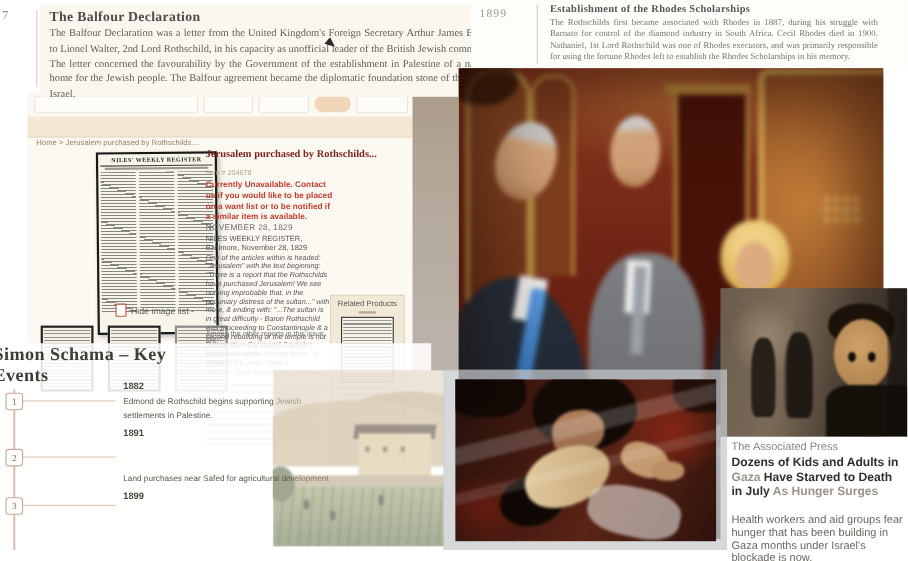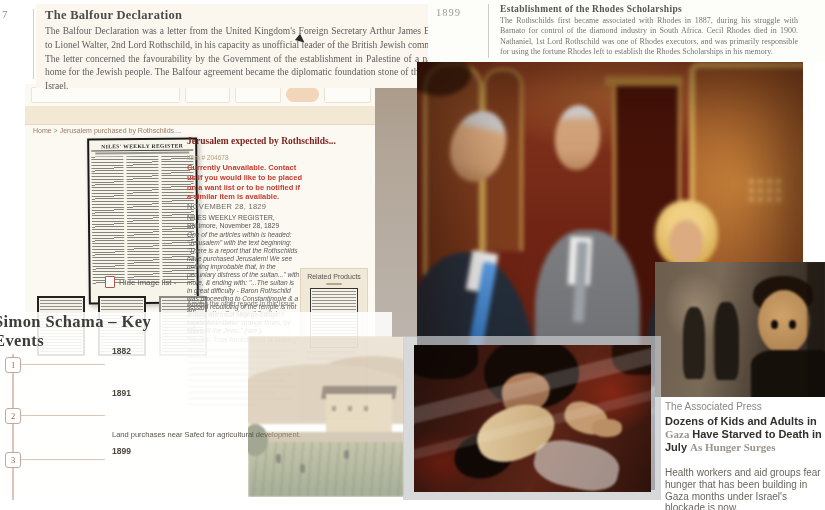--- a/index.html
+++ b/index.html
@@ -167,21 +167,21 @@
   .kd-hair{left:98px;top:14px;width:60px;height:36px;background:#1d1209;border-radius:50% 50% 40% 40%;}
   .kd-head{left:103px;top:28px;width:52px;height:64px;border-radius:50%;
            background:radial-gradient(circle at 45% 40%,#cfa26a,#a87c4a);}
   .kd-eye{width:7px;height:9px;background:#120b06;border-radius:50%;top:58px;}
   .kd-body{left:96px;top:88px;width:76px;height:50px;background:#15100a;border-radius:30% 10% 0 0;}
   .kd-edge{left:152px;top:0;width:18px;height:135px;background:rgba(15,10,5,.5);}
   
   #apblock{left:655px;top:397px;width:170px;height:113px;background:#fff;z-index:5;}
   .ap-src{left:10px;top:4px;font-size:10px;color:#8a8580;}
   .ap-head{left:10px;top:18px;width:158px;font-size:11px;font-weight:bold;line-height:1.2;color:#332f2b;}
-  .ap-head .lt{color:#9b948c;font-family:Liberation Serif, serif;}
+  .ap-head .lt{color:#9b948c;}
   .ap-body{left:10px;top:70px;width:160px;font-size:10px;color:#6b665f;line-height:1.18;}
 </style>
 </head>
 <body>
 
 <div id="canvas">
 
   <div id="webpage" class="abs">
     <div class="srow abs">
       <div class="sfield" style="width:150px"></div>
@@ -213,21 +213,21 @@
           <div class="tnoise"></div>
         </div>
       <div class="thumb">
           <div class="tnoise"></div>
         </div>
       <div class="thumb light">
           <div class="tnoise"></div>
         </div>
     </div>
 
-    <div class="ptitle abs">Jerusalem expected by Rothschilds...</div>
+    <div class="ptitle abs">Jerusalem purchased by Rothschilds...</div>
     <div class="pitem abs">Item # 204678</div>
     <div class="pavail abs">Currently Unavailable. Contact us if you would like to be placed on a want list or to be notified if a similar item is available.</div>
     <div class="pdate abs">NOVEMBER 28, 1829</div>
     <div class="psrc abs">NILES WEEKLY REGISTER, Baltimore, November 28, 1829</div>
     <div class="pdesc abs">One of the articles within is headed: "Jerusalem" with the text beginning: "There is a report that the Rothschilds have purchased Jerusalem! We see nothing improbable that, in the pecuniary distress of the sultan..." with more, &amp; ending with: "...The sultan is in great difficulty - Baron Rothschild was proceeding to Constantinople &amp; a second rebuilding of the temple is not among the most strange things expected in these strange times, by some of the Jews." (see ).</div>
     <div class="pamong abs">Among the other reports in this issue are:</div>
     <div class="plist abs">
       <div>"Locomotive Carriages" 2 articles headed as such</div>
       <div>"Texas"</div>
       <div>"Mexico: Total Abolishment of Slavery"</div>
@@ -306,20 +306,21 @@
   <div id="schama" class="abs">
     <div class="sc-title abs">Simon Schama – Key Events</div>
     <div class="sc-line abs"></div>
     <div class="conn abs" style="top:52px"></div>
     <div class="conn abs" style="top:103px"></div>
     <div class="conn abs" style="top:147px"></div>
     <div class="node abs" style="left:5px;top:45px">1</div>
     <div class="node abs" style="left:5px;top:96px">2</div>
     <div class="node abs" style="left:5px;top:140px">3</div>
     <div class="ev-year abs" style="top:34px">1882</div>
+    <div class="ev-text abs" style="top:46px">Edmond de Rothschild begins supporting Jewish settlements in Palestine.</div>
     <div class="ev-year abs" style="top:76px">1891</div>
     <div class="ev-text abs" style="top:116px;width:300px">Land purchases near Safed for agricultural development.</div>
     <div class="ev-year abs" style="top:134px">1899</div>
   </div>
 
   <div id="landscape" class="abs">
     <div class="ls-blur">
       <div class="sky abs"></div>
       <div class="hill2 abs"></div>
       <div class="hill1 abs"></div>

